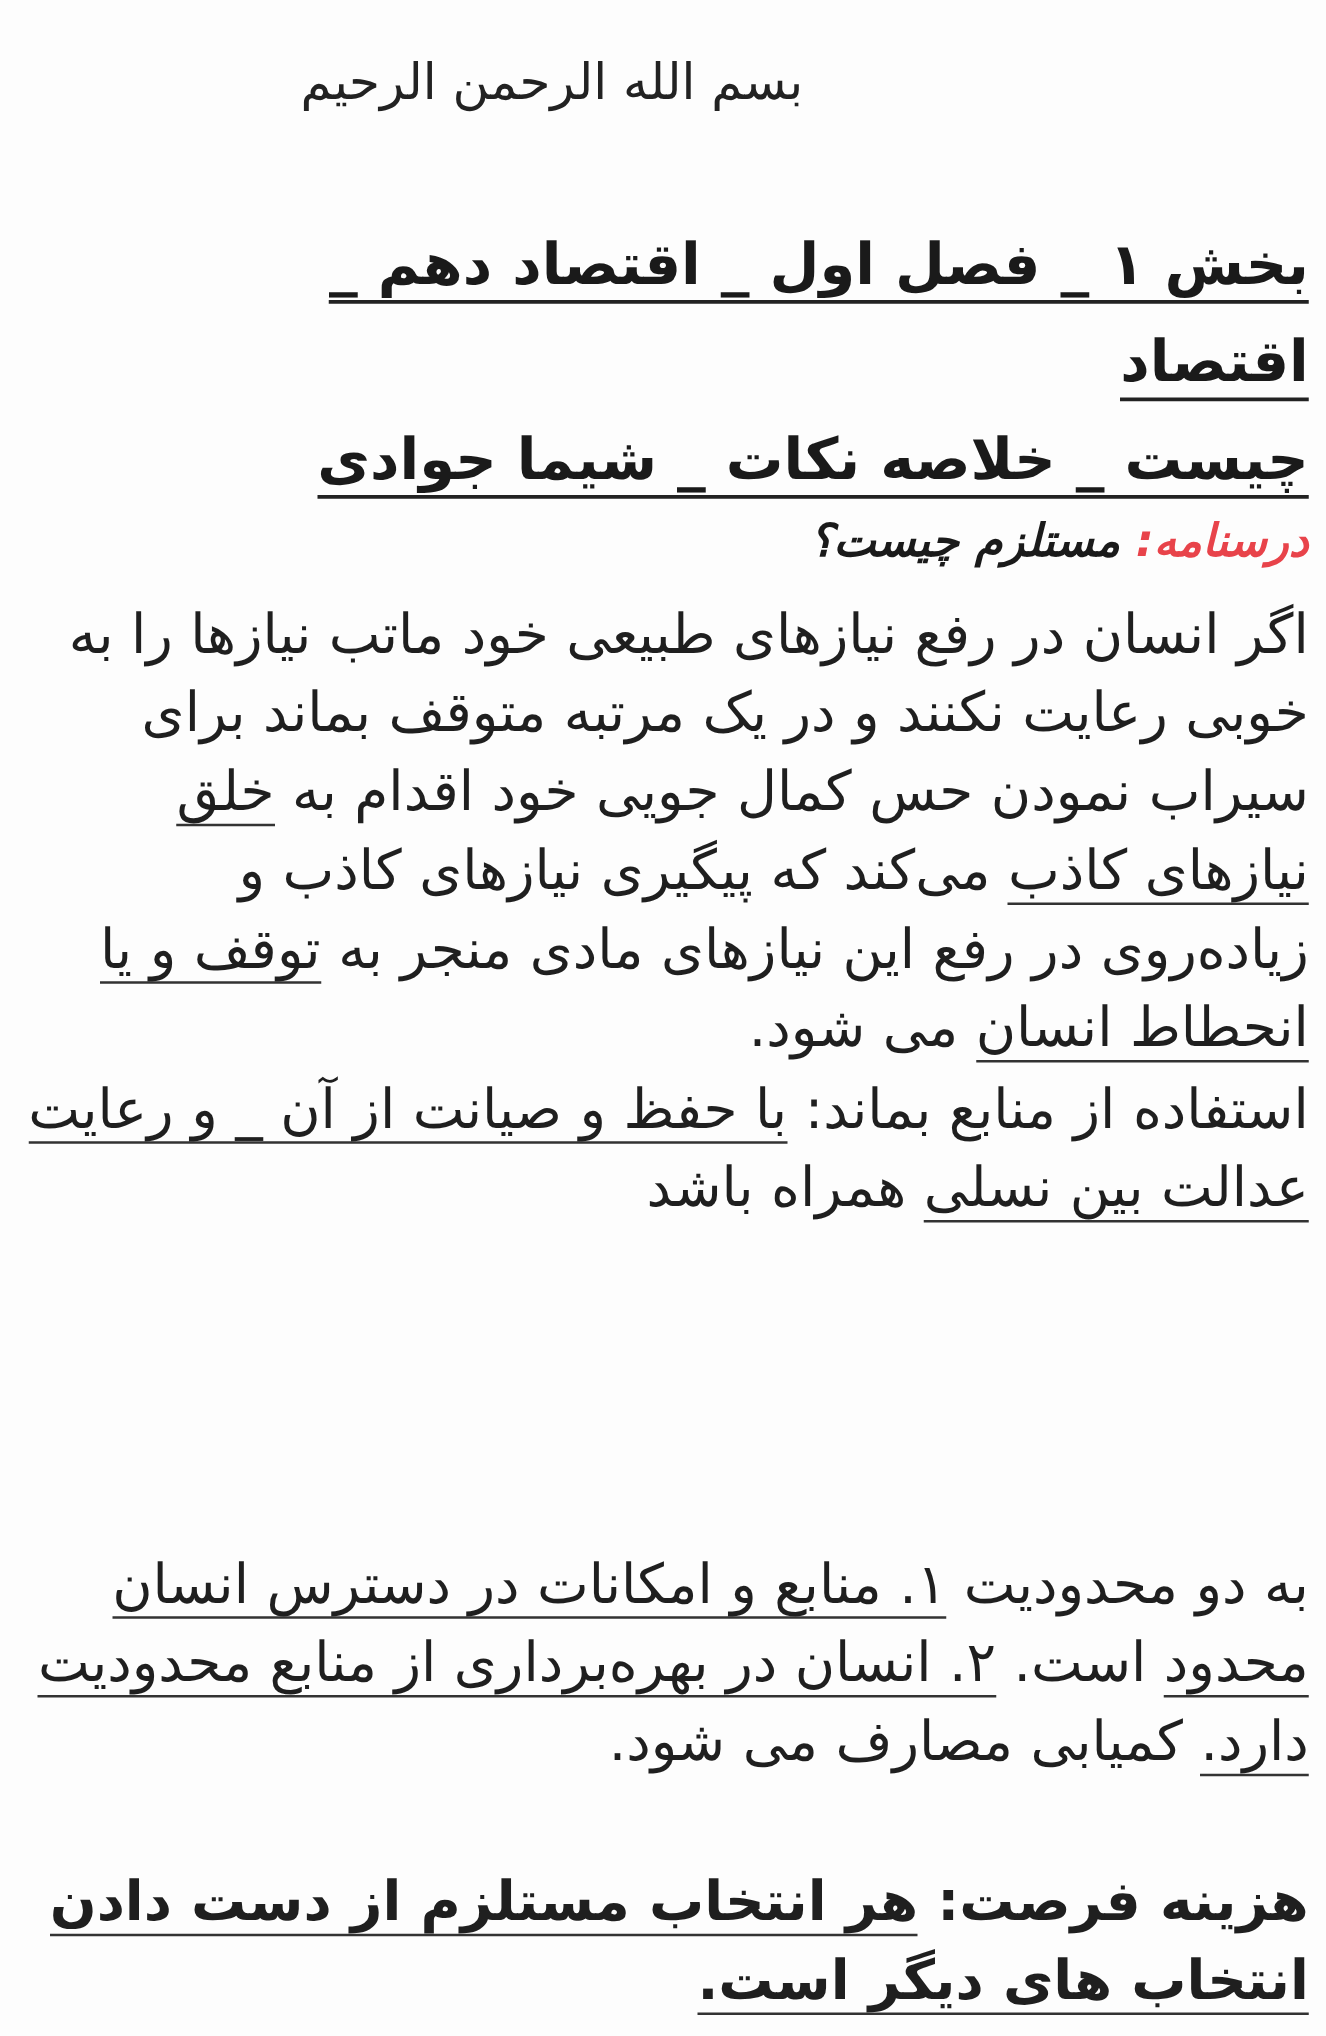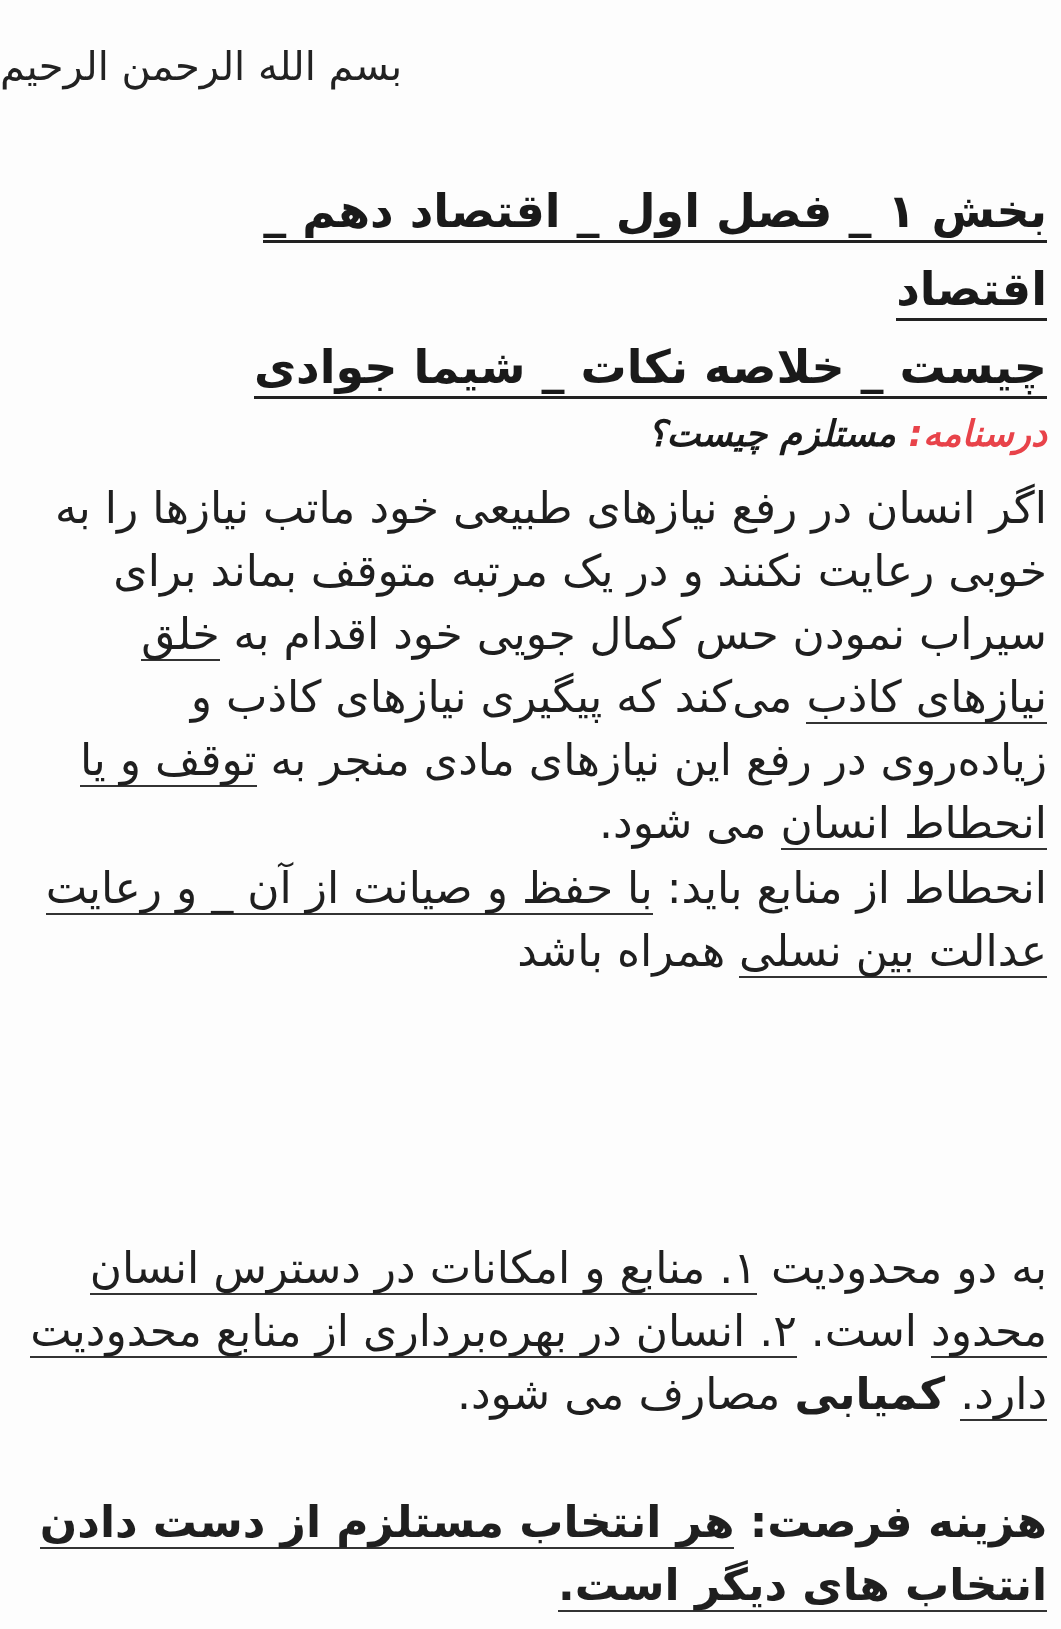--- a/index.html
+++ b/index.html
@@ -9,38 +9,38 @@
     background: #fdfdfd;
     color: #1a1a1a;
     font-family: "DejaVu Sans", sans-serif;
     direction: rtl;
     overflow: hidden;
     position: relative;
   }
   .page { position: relative; width: 1061px; height: 1629px; }
   .bismillah {
     position: absolute; top: 36px; left: 0; width: 883px;
-    text-align: left; font-size: 40px; line-height: 60px; color: #222;
+    text-align: center; font-size: 40px; line-height: 60px; color: #222;
   }
   .title {
     position: absolute; top: 172px; right: 14px; width: 920px;
     font-size: 46px; font-weight: bold; line-height: 78px; color: #1a1a1a;
   }
   .title span { border-bottom: 3px solid #222; padding-bottom: 2px; }
   .section-head {
     position: absolute; top: 404px; right: 14px;
     font-size: 36px; font-weight: bold; font-style: italic; line-height: 60px;
   }
   .section-head .red { color: #e8434a; }
   .para {
     position: absolute; right: 14px; left: 14px;
     font-size: 44px; line-height: 63px; text-align: right; color: #1f1f1f;
   }
   .u { border-bottom: 2px solid #333; }
-  .b { font-weight: bold; }
+  .b { font-weight: normal; }
   .p1 { top: 476px; }
   .p2 { top: 856px; }
   .p3 { top: 1046px; }
   .p4 { top: 1236px; }
   .p5 { top: 1490px; font-weight: bold; }
 </style>
 </head>
 <body>
 
 <div class="page">
@@ -53,21 +53,21 @@
 
   <div class="section-head">
     <span class="red">درسنامه:</span><span> مستلزم چیست؟</span>
   </div>
 
   <div class="para p1">
     <span>اگر انسان در رفع نیازهای طبیعی خود ماتب نیازها را به خوبی رعایت نکنند و در یک مرتبه متوقف بماند برای سیراب نمودن حس کمال جویی خود اقدام به </span><span class="u">خلق نیازهای کاذب</span><span> می‌کند که پیگیری نیازهای کاذب و زیاده‌روی در رفع این نیازهای مادی منجر به </span><span class="u">توقف و یا انحطاط انسان</span><span> می شود.</span>
   </div>
 
   <div class="para p2">
-    <span>انحطاط از منابع باید: </span><span class="u">با حفظ و صیانت از آن _ و رعایت عدالت بین نسلی</span><span> همراه باشد</span>
+    <span>استفاده از منابع بماند: </span><span class="u">با حفظ و صیانت از آن _ و رعایت عدالت بین نسلی</span><span> همراه باشد</span>
   </div>
 
 
   <div class="para p4">
     <span>به دو محدودیت </span><span class="u">۱. منابع و امکانات در دسترس انسان محدود</span><span> است. </span><span class="u">۲. انسان در بهره‌برداری از منابع محدودیت دارد.</span><span class="b"> کمیابی</span><span> مصارف می شود.</span>
   </div>
 
   <div class="para p5">
     <span>هزینه فرصت: </span><span class="u">هر انتخاب مستلزم از دست دادن انتخاب های دیگر است.</span>
   </div>

